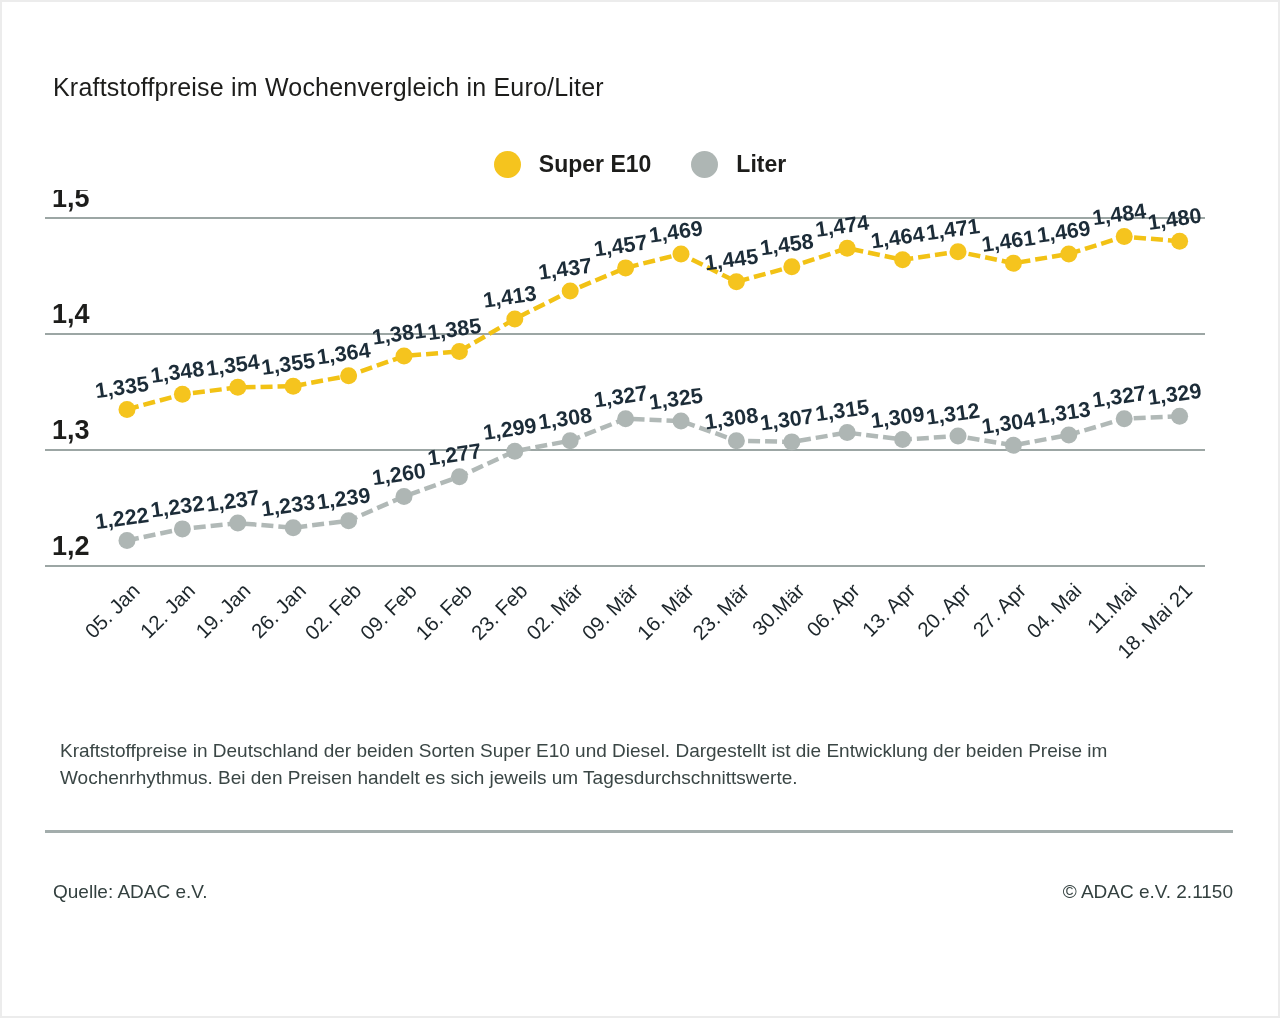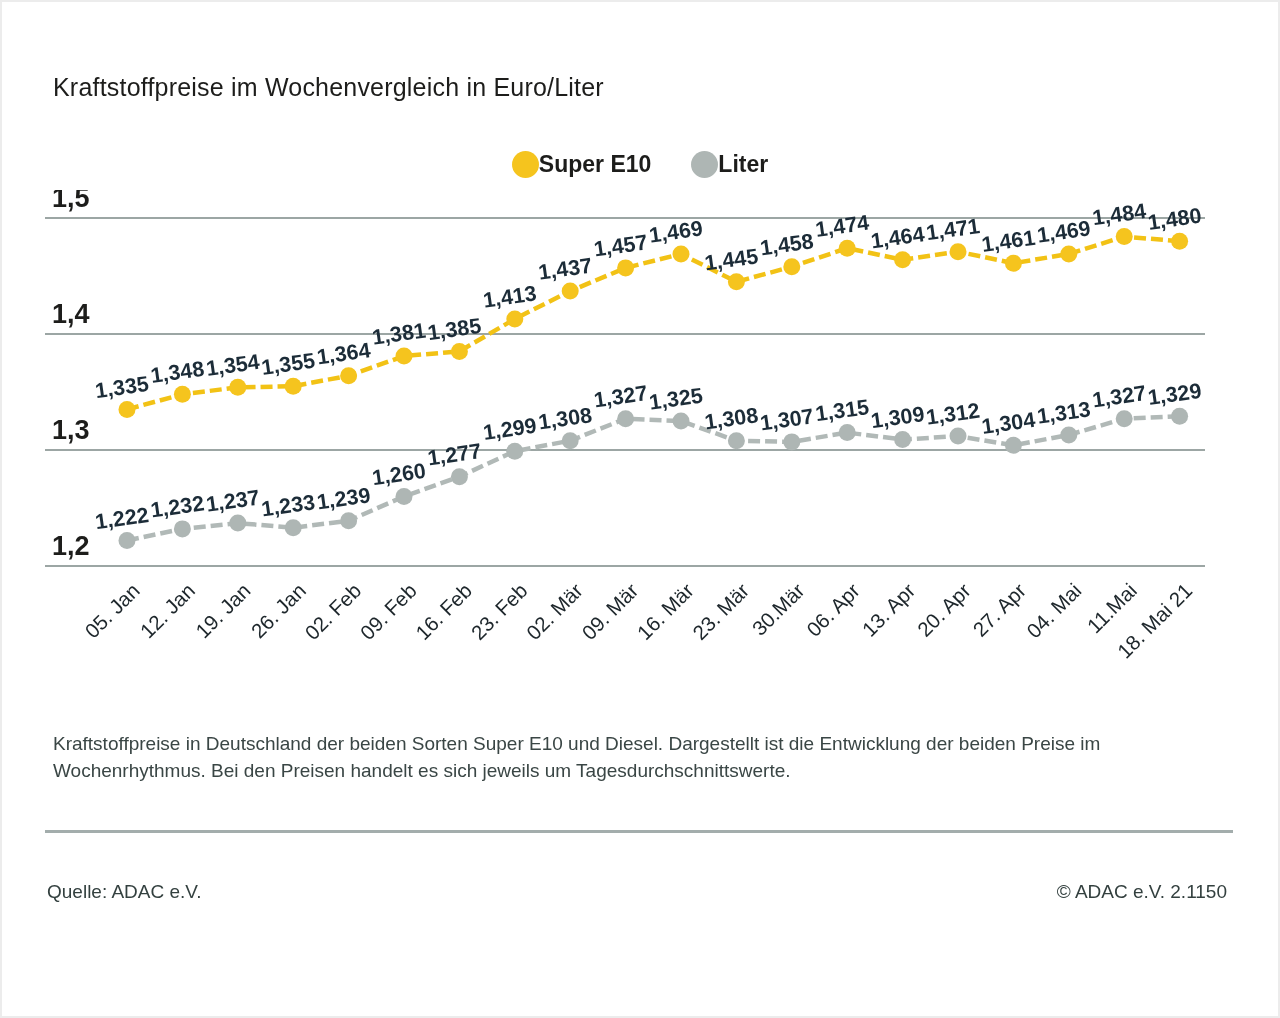--- a/index.html
+++ b/index.html
@@ -12,36 +12,36 @@
     box-shadow: inset 0 0 0 2px #ececec;
   }
   .title{
     position:absolute;left:53px;top:73px;margin:0;
     font-size:25px;font-weight:normal;color:#1d1d1b;letter-spacing:0.2px;
   }
   .legend{
     position:absolute;left:0;top:151px;width:1280px;
     display:flex;justify-content:center;align-items:center;gap:40px;
   }
-  .legend-item{display:flex;align-items:flex-end;}
+  .legend-item{display:flex;align-items:flex-end;gap:18px;}
   .legend-dot{width:27px;height:27px;border-radius:50%;display:inline-block;}
   .legend-dot.e10{background:var(--c-e10,#F5C41E);}
   .legend-dot.diesel{background:var(--c-diesel,#AEB6B4);}
   .legend-label{font-size:23px;font-weight:bold;color:#1d1d1b;}
   #chart{position:absolute;left:0;top:190px;}
   .caption{
-    position:absolute;left:53px;top:730px;width:1120px;margin:0;
+    position:absolute;left:53px;top:730px;width:1120px;margin:7px;
     font-size:19px;line-height:27px;color:#3a4645;
   }
   .divider{
     position:absolute;left:45px;top:830px;width:1188px;height:3px;
     background:#a3adac;border:none;margin:0;
   }
   .footer{
-    position:absolute;left:47px;top:881px;width:1180px;
+    position:absolute;left:53px;top:881px;width:1180px;
     display:flex;justify-content:space-between;
     font-size:19px;color:#33403f;
   }
   text{font-family:"Liberation Sans", sans-serif;}
   .grid-line{stroke:var(--c-grid,#9CA6A4);stroke-width:2;}
   .ytick-label{font-size:27px;font-weight:600;fill:#1d1d1b;}
   .xtick-label{font-size:20.5px;fill:#1d262b;}
   .value-label{font-size:21.5px;font-weight:600;fill:#1c2c38;}
 </style>
 </head>

